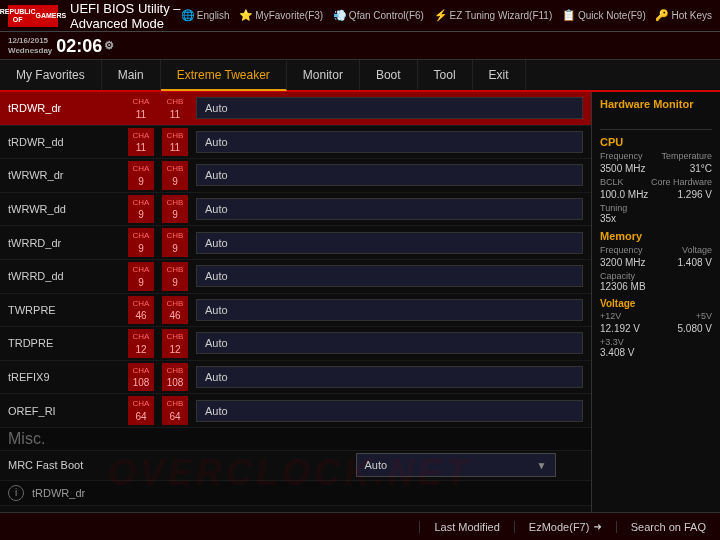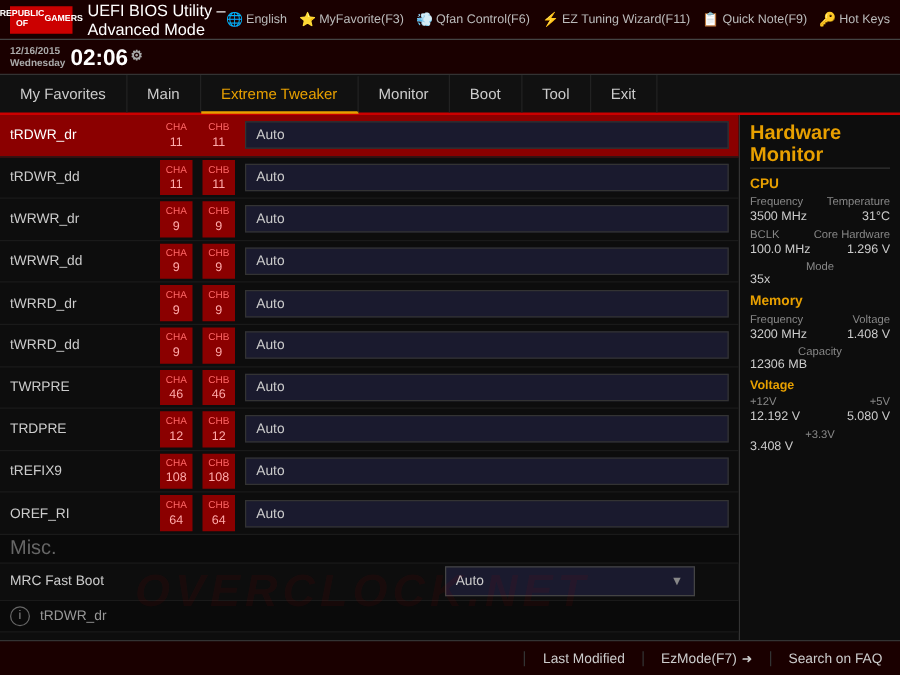--- a/index.html
+++ b/index.html
@@ -249,41 +249,40 @@
 
     
     .hw-panel {
       width: 128px;
       background: #0d0d0d;
       padding: 6px 8px;
       flex-shrink: 0;
     }
     .hw-title {
       color: #e8a000;
-      font-size: 16px;
+      font-size: 11px;
       font-weight: bold;
       margin-bottom: 6px;
-      padding-bottom: 0;
+      padding-bottom: 19px;
       border-bottom: 1px solid #333;
     }
     .hw-section-title {
       color: #e8a000;
       font-size: 11px;
       font-weight: bold;
       margin: 6px 0 3px 0;
     }
     .hw-row {
       display: flex;
       justify-content: space-between;
       margin-bottom: 2px;
     }
     .hw-label {
       color: #888;
       font-size: 9px;
-      text-align: center;
     }
     .hw-value-large {
       color: #ccc;
       font-size: 10px;
       margin-bottom: 1px;
     }
     .voltage-section { margin-top: 6px; }
     .voltage-label {
       color: #e8a000;
       font-size: 10px;
@@ -528,21 +527,21 @@
       <div class="hw-value-large">31°C</div>
     </div>
     <div class="hw-row">
       <div class="hw-label">BCLK</div>
       <div class="hw-label">Core Hardware</div>
     </div>
     <div class="hw-row">
       <div class="hw-value-large">100.0 MHz</div>
       <div class="hw-value-large">1.296 V</div>
     </div>
-    <div class="hw-label">Mode</div>
+    <div class="hw-label">Tuning</div>
     <div class="hw-value-large">35x</div>
 
     <div class="hw-section-title">Memory</div>
     <div class="hw-row">
       <div class="hw-label">Frequency</div>
       <div class="hw-label">Voltage</div>
     </div>
     <div class="hw-row">
       <div class="hw-value-large">3200 MHz</div>
       <div class="hw-value-large">1.408 V</div>

